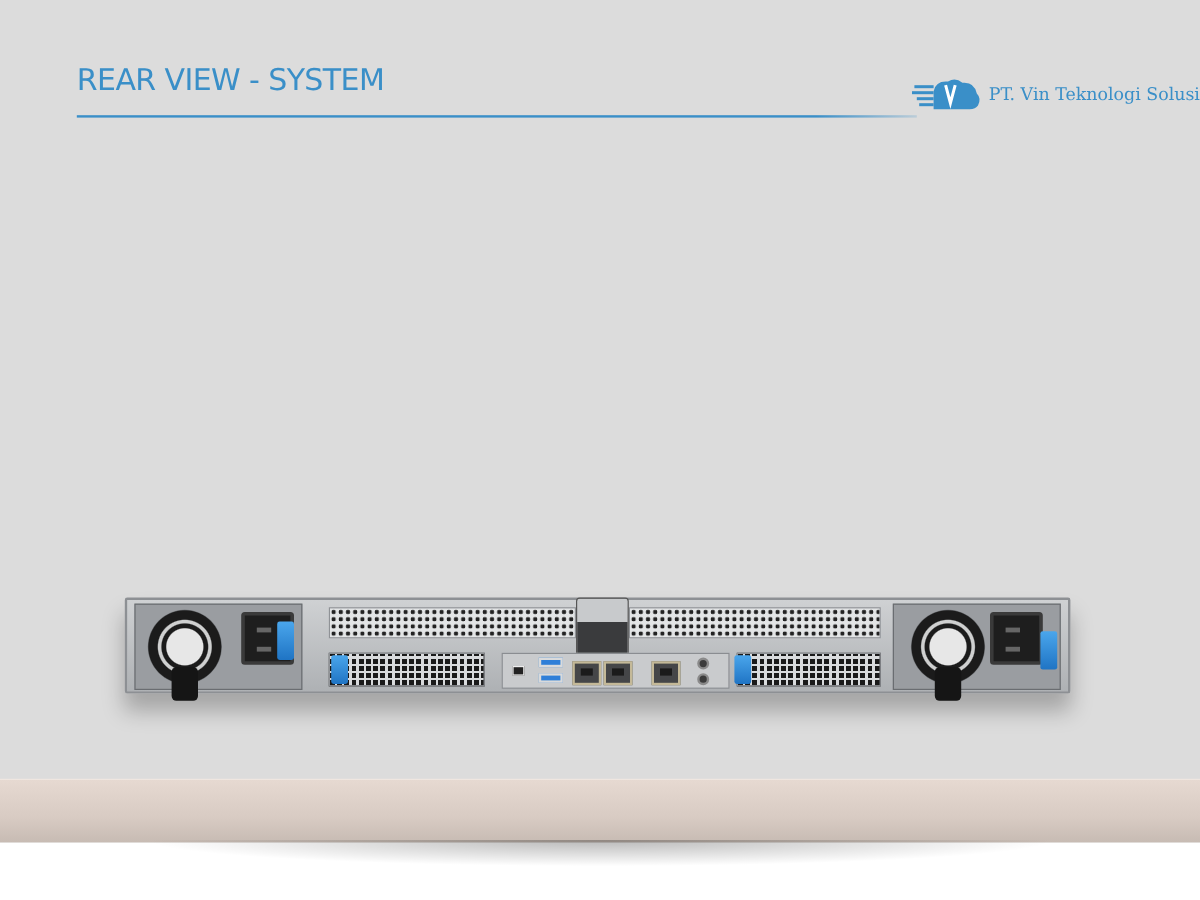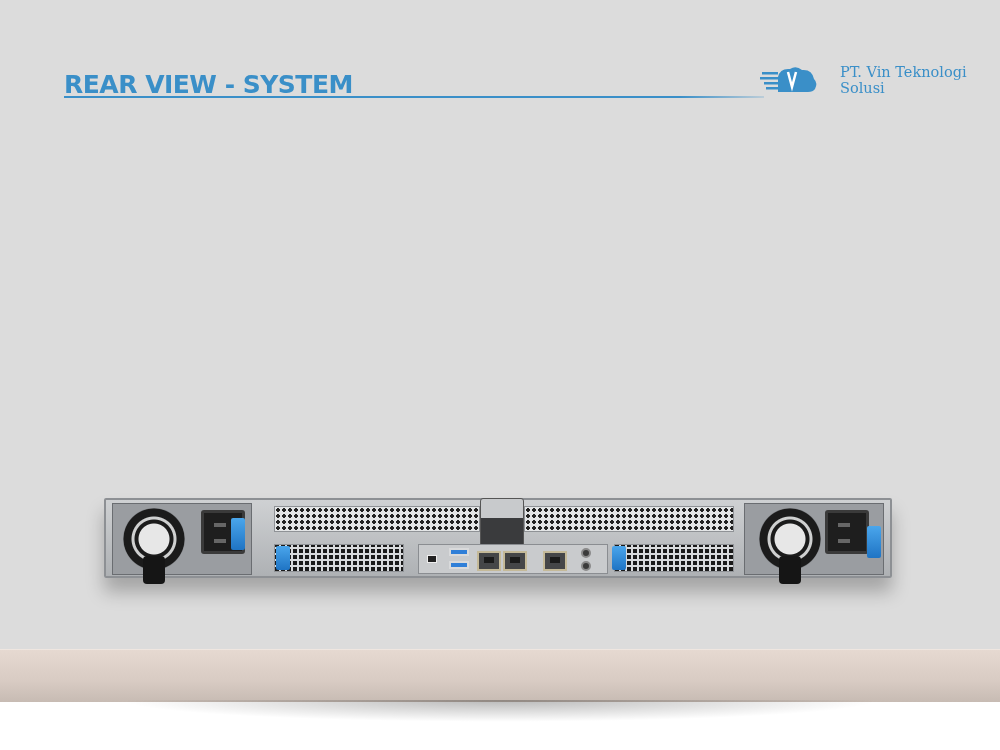--- a/index.html
+++ b/index.html
@@ -3,33 +3,33 @@
 <meta charset="utf-8">
 <style>
   * { box-sizing: border-box; margin: 0; padding: 0; }
   html, body { width: 1000px; height: 750px; overflow: hidden; }
   body {
     position: relative;
     background: #dcdcdc;
     font-family: "Liberation Sans", sans-serif;
   }
   .title {
-    position: absolute; left: 64px; top: 70px;
+    position: absolute; left: 64px; top: 52px;
     font-family: "DejaVu Sans", sans-serif;
-    font-weight: bold; font-size: 25px; letter-spacing: -0.5px;
+    font-weight: normal; font-size: 25px; letter-spacing: -0.5px;
     color: #3a8fc8;
   }
   .title-rule {
     position: absolute; left: 64px; top: 96px; width: 700px; height: 2px;
     background: linear-gradient(to right, #3a8fc8 0%, #3a8fc8 88%, rgba(58,143,200,0.2) 100%);
   }
   .logo { position: absolute; left: 760px; top: 64px; display: flex; align-items: center; }
   .logo-mark { width: 60px; height: 30px; position: relative; }
   .logo-text {
-    margin-left: 20px;
+    margin-left: 4px;
     font-family: "DejaVu Serif", serif; font-size: 14.5px; color: #3a8fc8;
   }
 
   
   .server {
     position: absolute; left: 104px; top: 498px; width: 788px; height: 80px;
     background: linear-gradient(#cfd1d3, #aeb1b4);
     border: 2px solid #8d9094; border-radius: 2px;
     box-shadow: 0 14px 18px rgba(0,0,0,0.25);
   }

